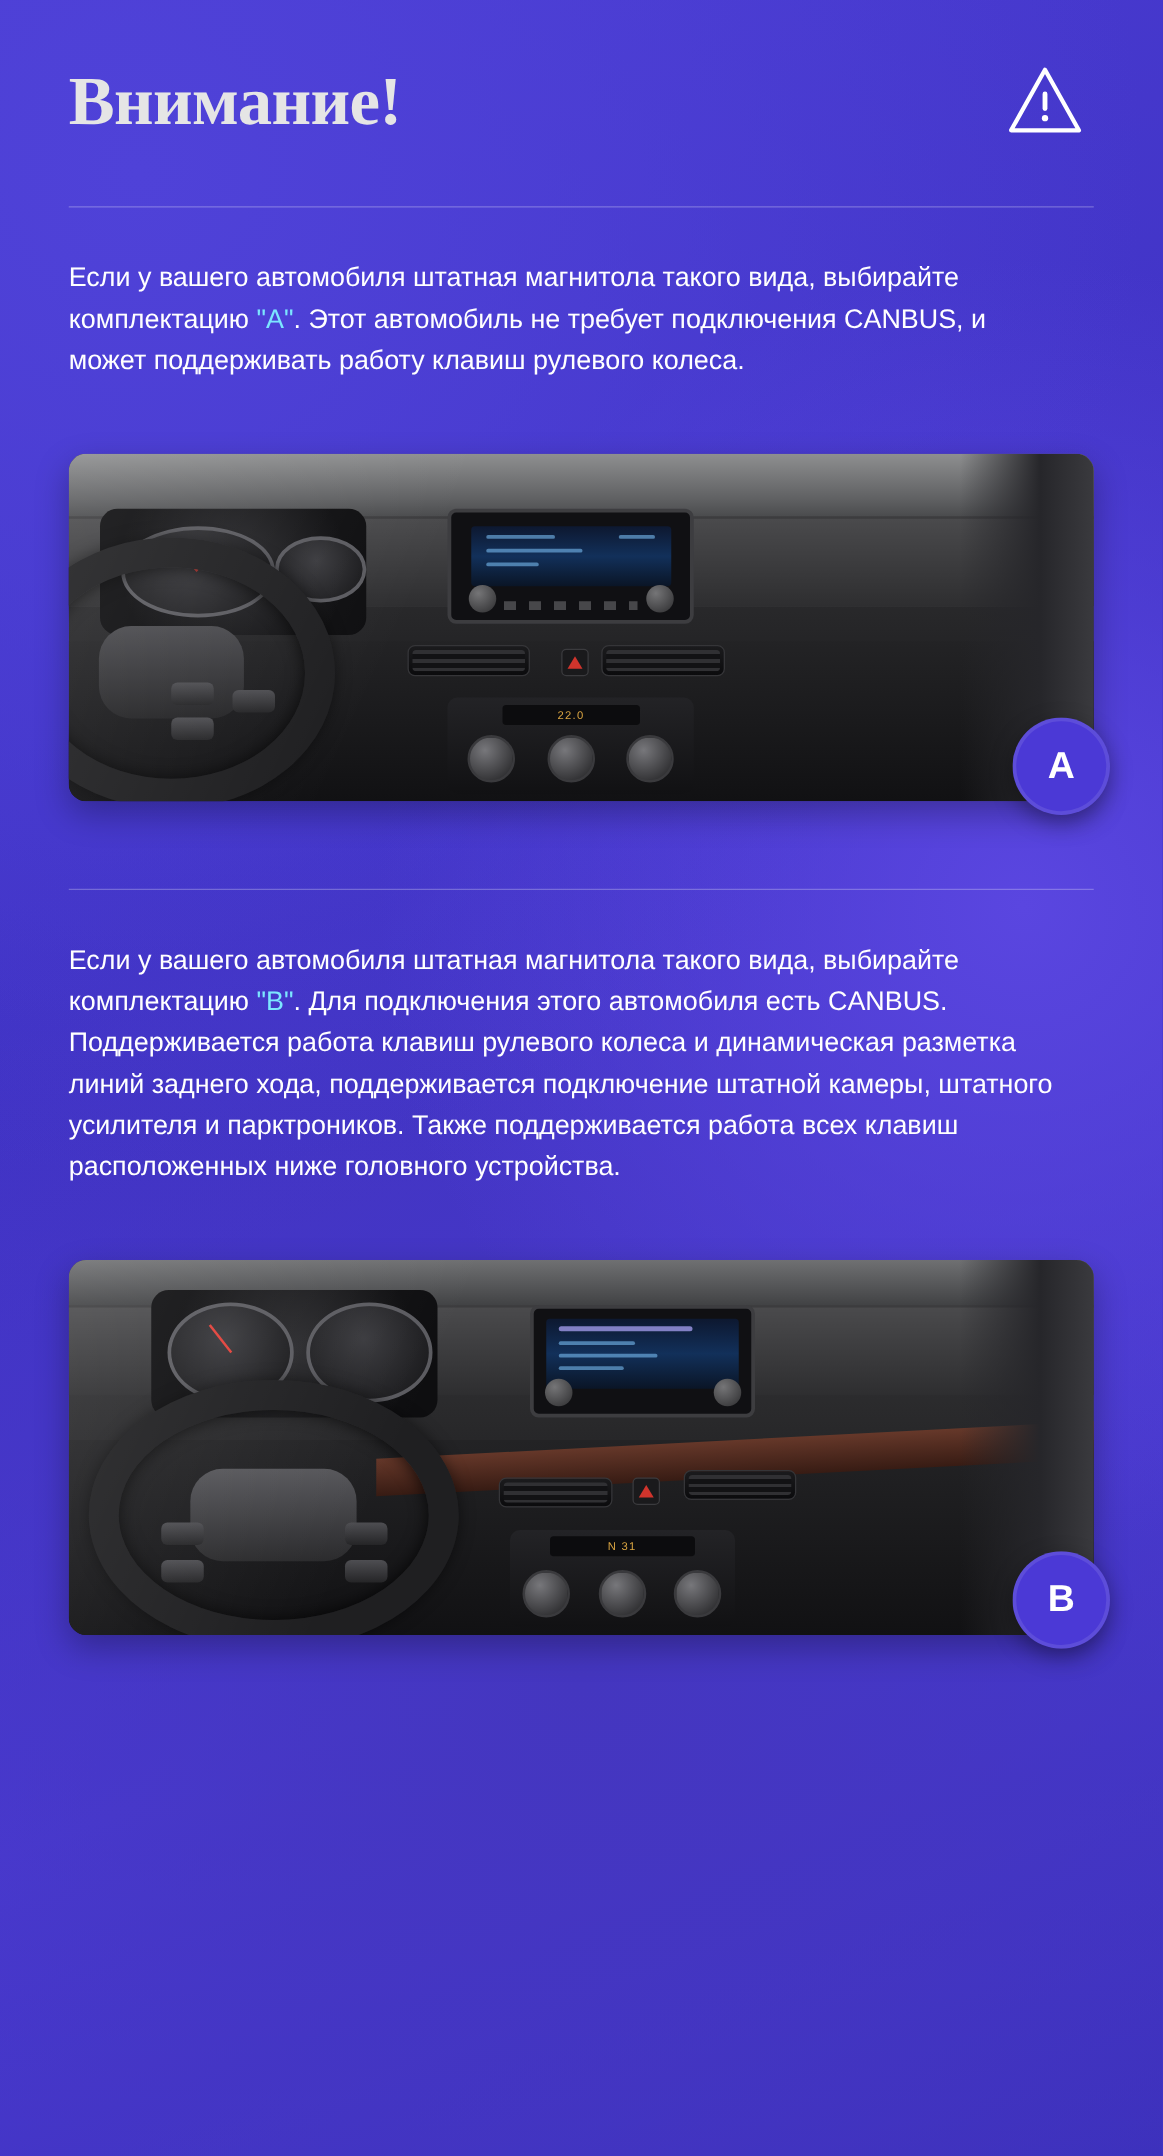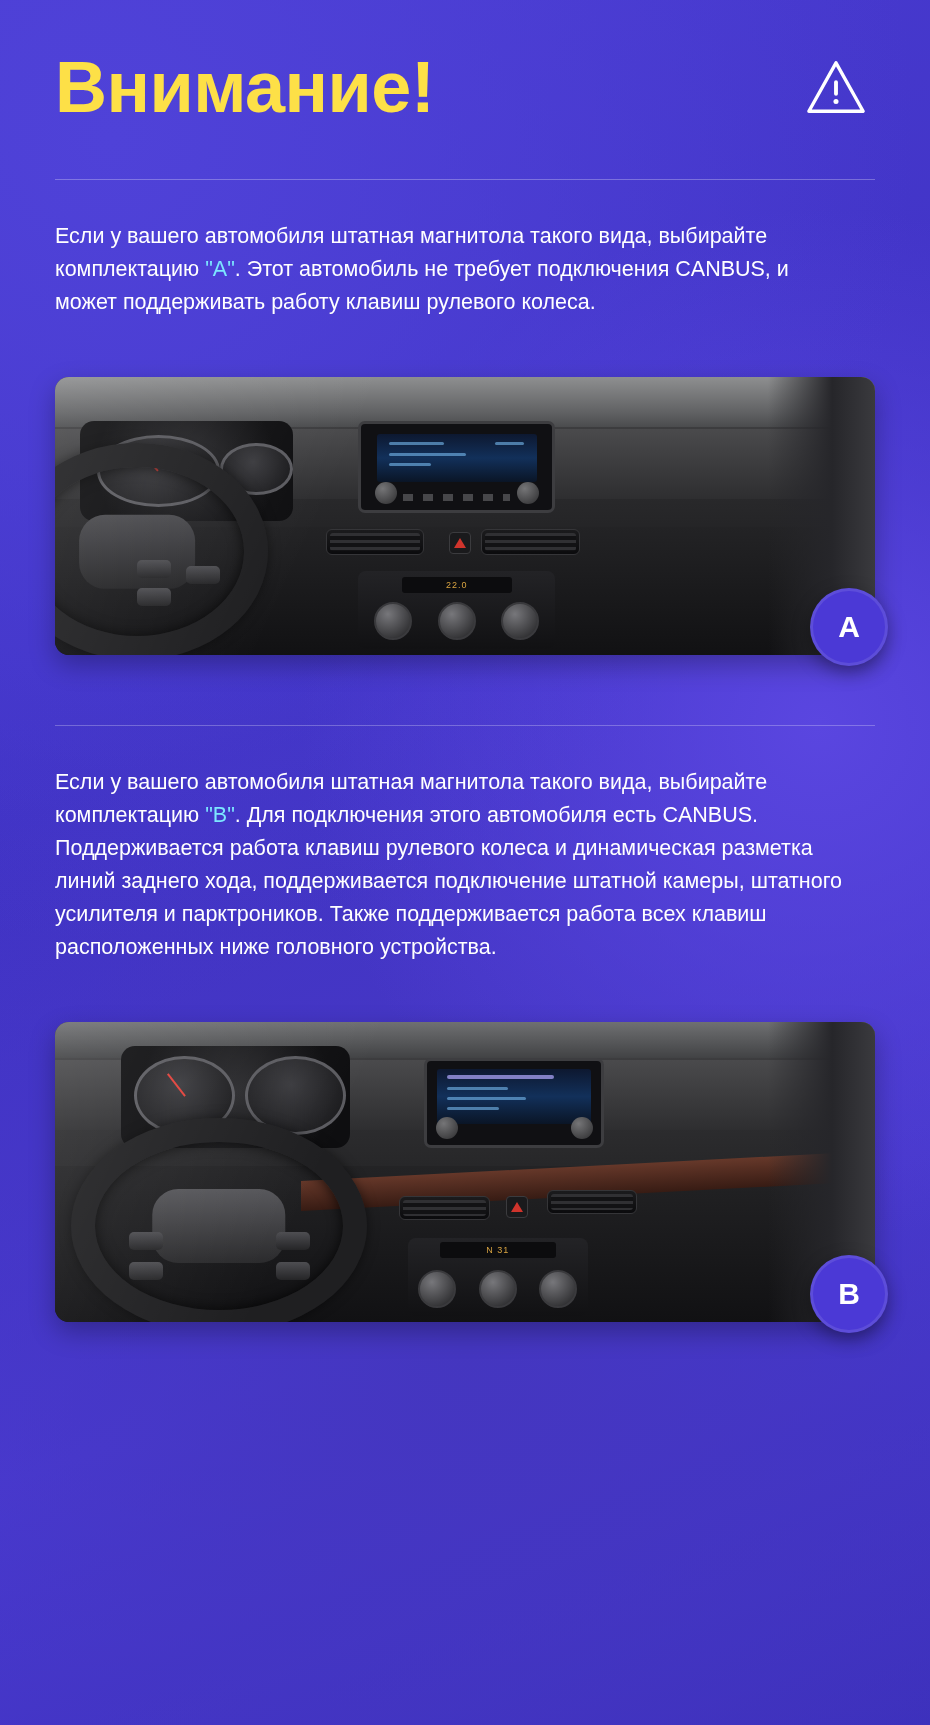--- a/index.html
+++ b/index.html
@@ -27,25 +27,26 @@
   }
 
   
   .header {
     display: flex;
     align-items: center;
     justify-content: space-between;
     padding-top: 50px;
   }
   .title {
-    font-size: 72px;
+    font-size: 55px;
     font-weight: bold;
-    color: #fde047;
+    color: #e5e5e5;
     letter-spacing: -0.5px;
     line-height: 1.05;
+    font-family: Liberation Serif, serif;
   }
   .warn-icon { width: 62px; height: 62px; margin-right: 8px; }
 
   .divider {
     height: 1px;
     background: rgba(255,255,255,0.28);
     margin-top: 53px;
   }
 
   

